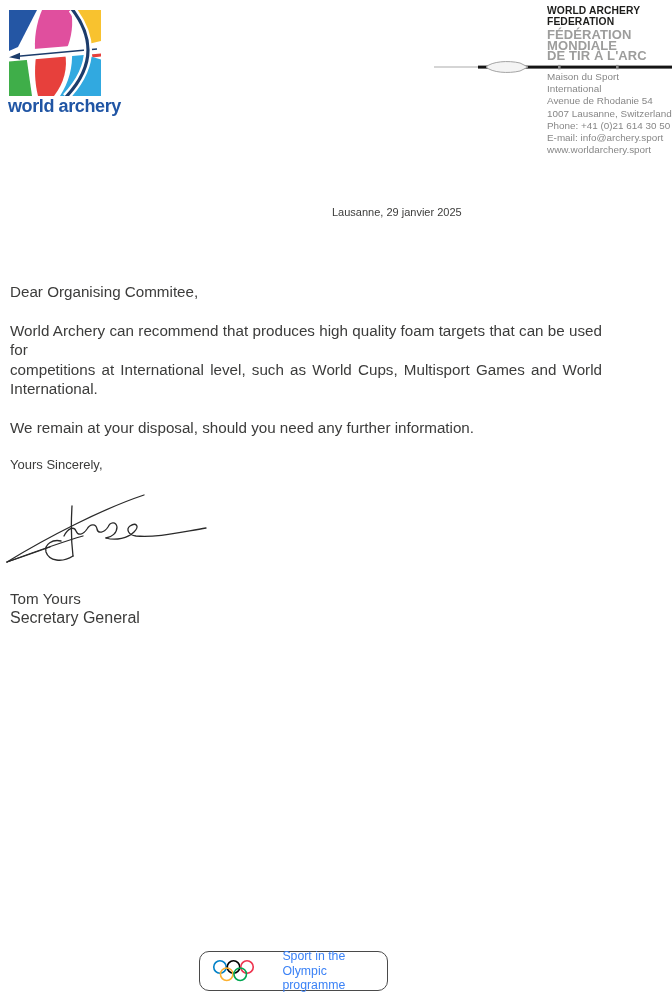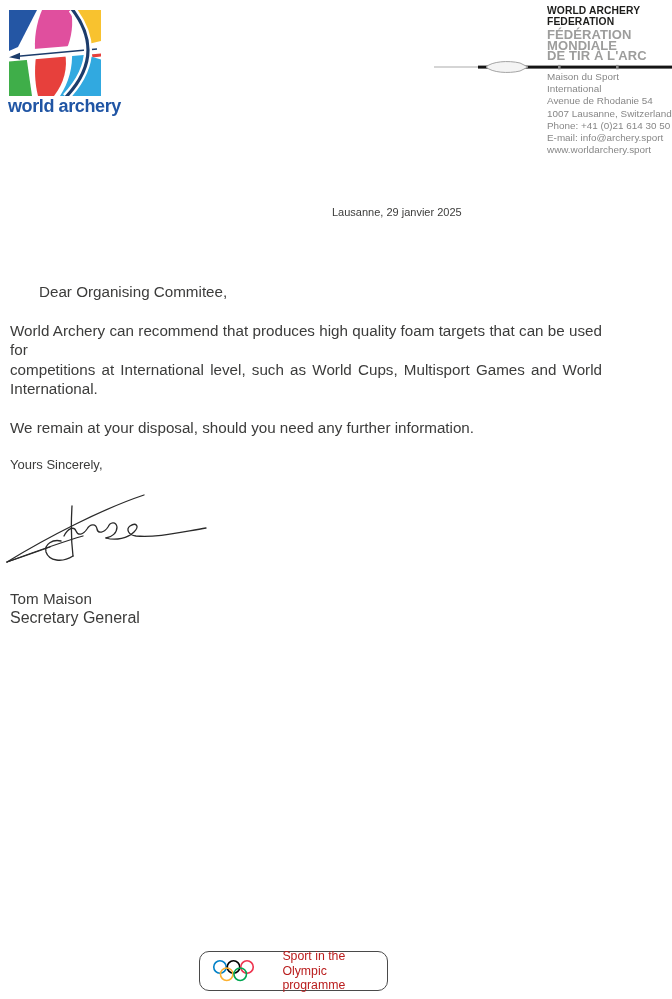--- a/index.html
+++ b/index.html
@@ -16,36 +16,36 @@
   }
   .org-block { position:absolute; left:547px; top:6px; }
   .org-en div { font-size:10.3px; font-weight:bold; line-height:10.6px; color:#1d1d1b; letter-spacing:0.1px; }
   .org-fr { margin-top:3px; }
   .org-fr div { font-size:13px; font-weight:bold; line-height:10.6px; color:#9d9d9c; letter-spacing:0.1px; }
   .arrow-art { position:absolute; left:430px; top:58px; }
   .address-block { position:absolute; left:547px; top:71px; }
   .address-block div { font-size:9.9px; line-height:12.2px; color:#878787; }
   
   .dateline { position:absolute; left:332px; top:206px; font-size:11px; }
-  .salutation { position:absolute; left:10px; top:283px; font-size:15.2px;margin-left:29px; }
+  .salutation { position:absolute; left:10px; top:283px; font-size:15.2px; }
   .para1 { position:absolute; left:10px; top:321px; width:592px; font-size:15.2px; }
   .jline { text-align:justify; text-align-last:justify; line-height:19.3px; white-space:normal; }
   .jline-last { text-align:left; line-height:19.3px; }
   .para2 { position:absolute; left:10px; top:419px; font-size:15.2px; }
   .closing { position:absolute; left:10px; top:457px; font-size:13px; }
   .signature { position:absolute; left:4px; top:486px; }
   .signer-name { position:absolute; left:10px; top:590px; font-size:15.2px; }
   .signer-title { position:absolute; left:10px; top:609px; font-size:16px; }
   
   .olympic-badge {
     position:absolute; left:199px; top:951px; width:189px; height:40px;
     box-sizing:border-box; border:1px solid #4a4a4a; border-radius:10px;
     display:flex; align-items:center; padding-left:11px; background:#fff;
   }
-  .badge-text { margin-left:26px; font-size:12.3px; line-height:14.5px; color:#b91c1c; }
+  .badge-text { margin-left:26px; font-size:12.3px; line-height:14.5px; color:#3b82f6; }
 </style>
 </head>
 <body>
 
 <div class="page">
 
   <svg class="logo-emblem" width="92" height="86" viewBox="0 0 92 86" xmlns="http://www.w3.org/2000/svg">
     <polygon points="0,0 28,0 9,37 0,41" fill="#2456a4"></polygon>
     <path d="M33,0 L62,0 C64.5,13 63,27 57.5,39 L26.5,46 C24.5,29 27.5,13 33,0 Z" fill="#e04f9e"></path>
     <path d="M68,0 L92,0 L92,31 L77,34.5 C72,23 68.8,12 68,0 Z" fill="#f8c22f"></path>
@@ -109,21 +109,21 @@
   <svg class="signature" width="208" height="84" viewBox="0 0 208 84" xmlns="http://www.w3.org/2000/svg" fill="none" stroke="#2a2a2a" stroke-width="1.3" stroke-linecap="round">
     <path d="M3,76 C42,52 98,23 140,9"></path>
     <path d="M3,76 C33,65 58,56 79,50"></path>
     <path d="M3,76 C18,71 32,66 46,61"></path>
     <path d="M68,20 C67,37 67,54 69,70"></path>
     <path d="M69,70 C58,77 45,75 42,66 C40,58 49,53 57,55"></path>
     <path d="M60,50 C64,42 70,40 72,45 C74,50 79,49 83,43 C86,38 92,37 93,43 C94,48 100,47 104,41 C106,36 112,35 113,41 C113,47 108,51 102,52"></path>
     <path d="M102,52 C112,55 124,52 130,46 C136,40 132,36 126,40 C122,43 124,49 132,50 C152,52 177,46 202,42"></path>
   </svg>
 
-  <div class="signer-name">Tom Maison</div>
+  <div class="signer-name">Tom Yours</div>
   <div class="signer-title">Secretary General</div>
 
   <div class="olympic-badge">
     <svg width="48" height="28" viewBox="0 0 48 28" xmlns="http://www.w3.org/2000/svg" fill="none" stroke-width="1.7">
       <circle cx="9.5" cy="9.8" r="6.6" stroke="#0081c8"></circle>
       <circle cx="23.8" cy="9.8" r="6.6" stroke="#000000"></circle>
       <circle cx="38.1" cy="9.8" r="6.6" stroke="#ee334e"></circle>
       <circle cx="16.6" cy="17.4" r="6.6" stroke="#fcb131"></circle>
       <circle cx="30.9" cy="17.4" r="6.6" stroke="#00a651"></circle>
     </svg>

